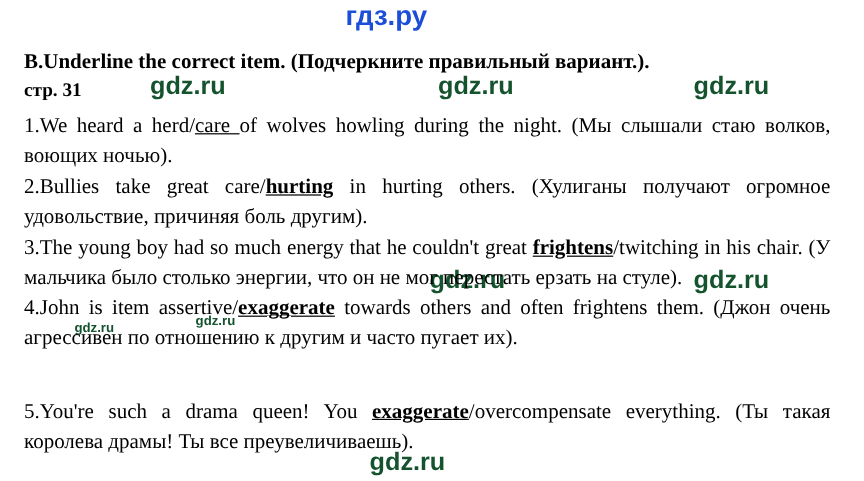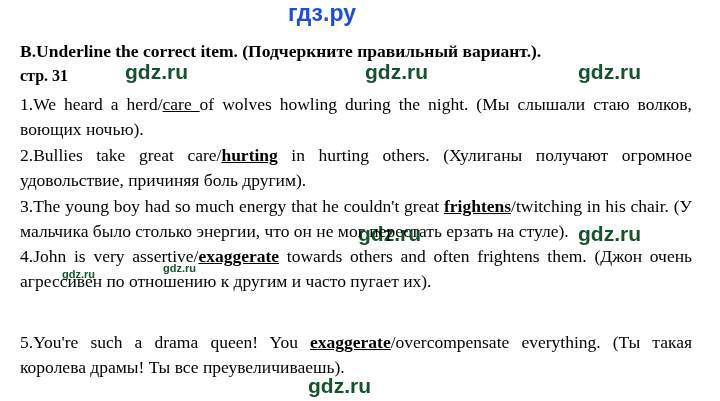--- a/index.html
+++ b/index.html
@@ -97,18 +97,18 @@
 
     <p class="task-heading">B.Underline the correct item. (Подчеркните правильный вариант.).</p>
     <p class="page-ref">стр. 31</p>
 
     <p class="item"><span>1.</span><span>We heard a </span><b>herd</b><span>/</span><u>care </u><span>of wolves howling during the night. (Мы слышали стаю волков, воющих ночью).</span></p>
 
     <p class="item"><span>2.</span><span>Bullies take great </span><b>care</b><span>/</span><span class="bu">hurting</span><span> in hurting others. (Хулиганы получают огромное удовольствие, причиняя боль другим).</span></p>
 
     <p class="item"><span>3.</span><span>The young boy had so much energy that he couldn't great </span><span class="bu">frightens</span><span>/</span><b>twitching</b><span> in his chair. (У мальчика было столько энергии, что он не мог перестать ерзать на стуле).</span></p>
 
-    <p class="item"><span>4.</span><span>John is very </span><b>assertive</b><span>/</span><span class="bu">exaggerate</span><span> towards others and often frightens them. (Джон очень агрессивен по отношению к другим и часто пугает их).</span></p>
+    <p class="item"><span>4.</span><span>John is item </span><b>assertive</b><span>/</span><span class="bu">exaggerate</span><span> towards others and often frightens them. (Джон очень агрессивен по отношению к другим и часто пугает их).</span></p>
 
     <p class="item last"><span>5.</span><span>You're such a drama queen! You </span><span class="bu">exaggerate</span><span>/</span><b>overcompensate</b><span> everything. (Ты такая королева драмы! Ты все преувеличиваешь).</span></p>
 
   </div>
 </div>
 
 </body></html>

